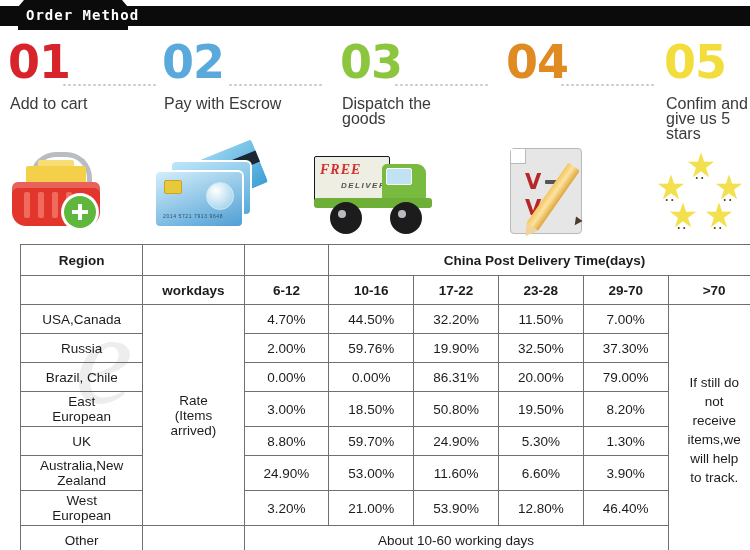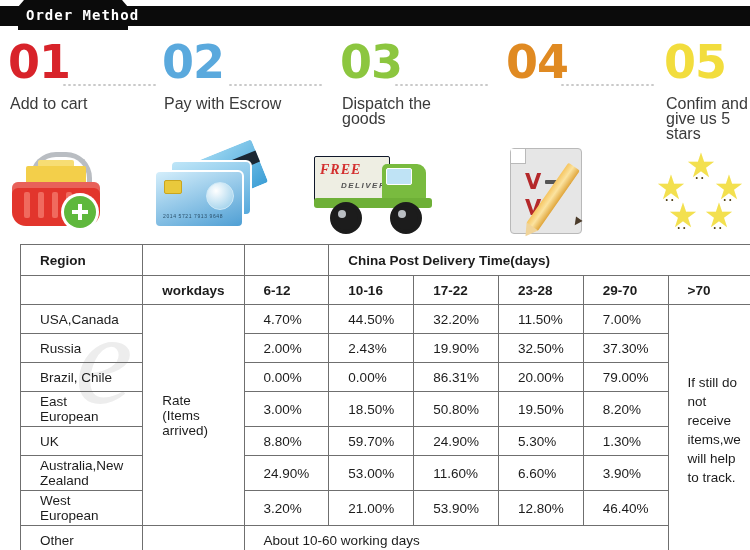--- a/index.html
+++ b/index.html
@@ -109,21 +109,21 @@
     text-align:center;}
   .star .face{position:absolute;left:0;top:13px;width:34px;text-align:center;
     font-size:7px;color:#4a3a10;letter-spacing:3px;}
 
   
   .table-wrap{position:absolute;left:20px;top:244px;width:700px;height:300px;}
   .watermark{position:absolute;left:55px;top:40px;font-size:130px;color:#ededed;
     font-family:"Liberation Serif",serif;font-style:italic;z-index:0;user-select:none;}
   table{position:relative;z-index:1;border-collapse:collapse;width:700px;
     background:transparent;}
-  td{border:1px solid #6f6f6f;font-size:13.5px;color:#1c1c1c;
+  td{border:1px solid #6f6f6f;font-size:13.5px;color:#1c1c1c;text-align:center;
     padding:2px 19px;background:transparent;}
   td.bold{font-weight:bold;}
   .c-region{width:128px;}
   .c-work{width:77px;}
   .c-d1,.c-d2,.c-d3,.c-d4,.c-d5{width:77px;}
   .c-gt{width:105px;}
   tr.r-head td{height:26px;}
   tr.r-sub td{height:24px;}
   tr.r-data td{height:24px;}
   .tall{height:42px;}
@@ -271,21 +271,21 @@
           <td>44.50%</td>
           <td>32.20%</td>
           <td>11.50%</td>
           <td>7.00%</td>
           <td class="note" rowspan="9">If still do not receive items,we will help to track.</td>
         </tr>
 
         <tr class="r-data">
           <td>Russia</td>
           <td>2.00%</td>
-          <td>2.43%</td>
+          <td>59.76%</td>
           <td>19.90%</td>
           <td>32.50%</td>
           <td>37.30%</td>
         </tr>
 
         <tr class="r-data">
           <td>Brazil, Chile</td>
           <td>0.00%</td>
           <td>0.00%</td>
           <td>86.31%</td>

